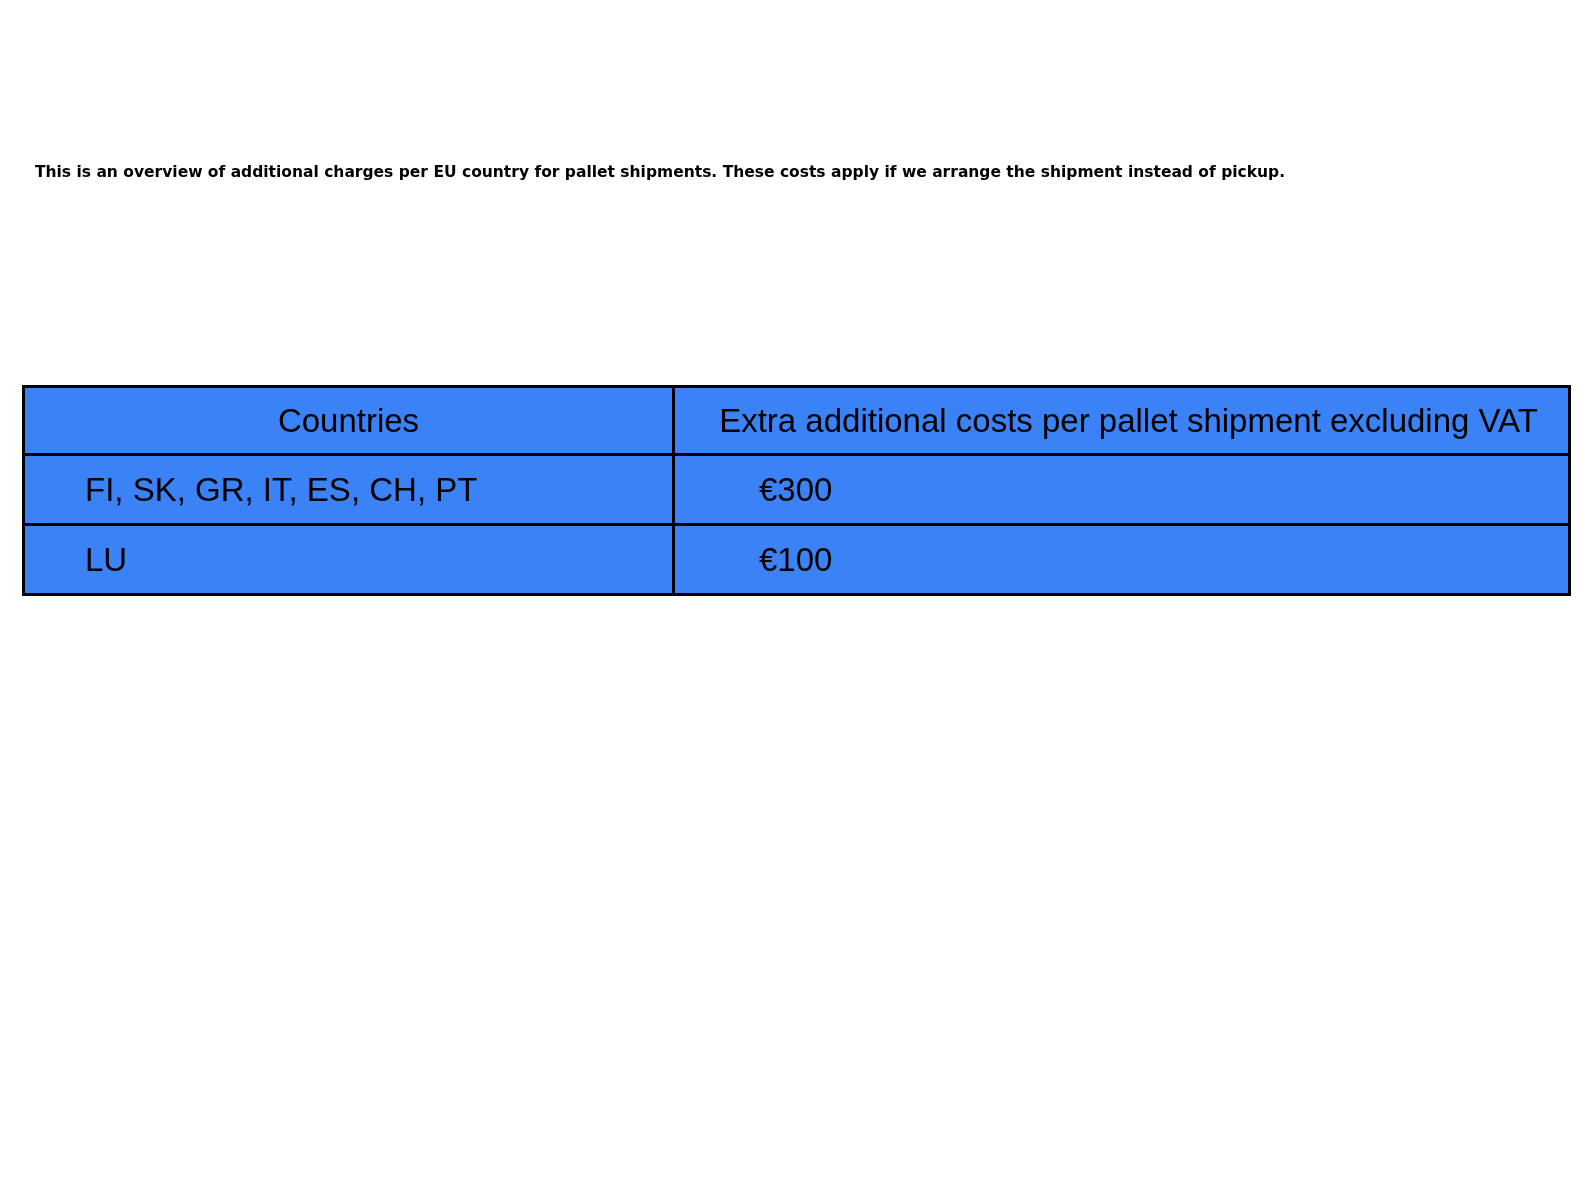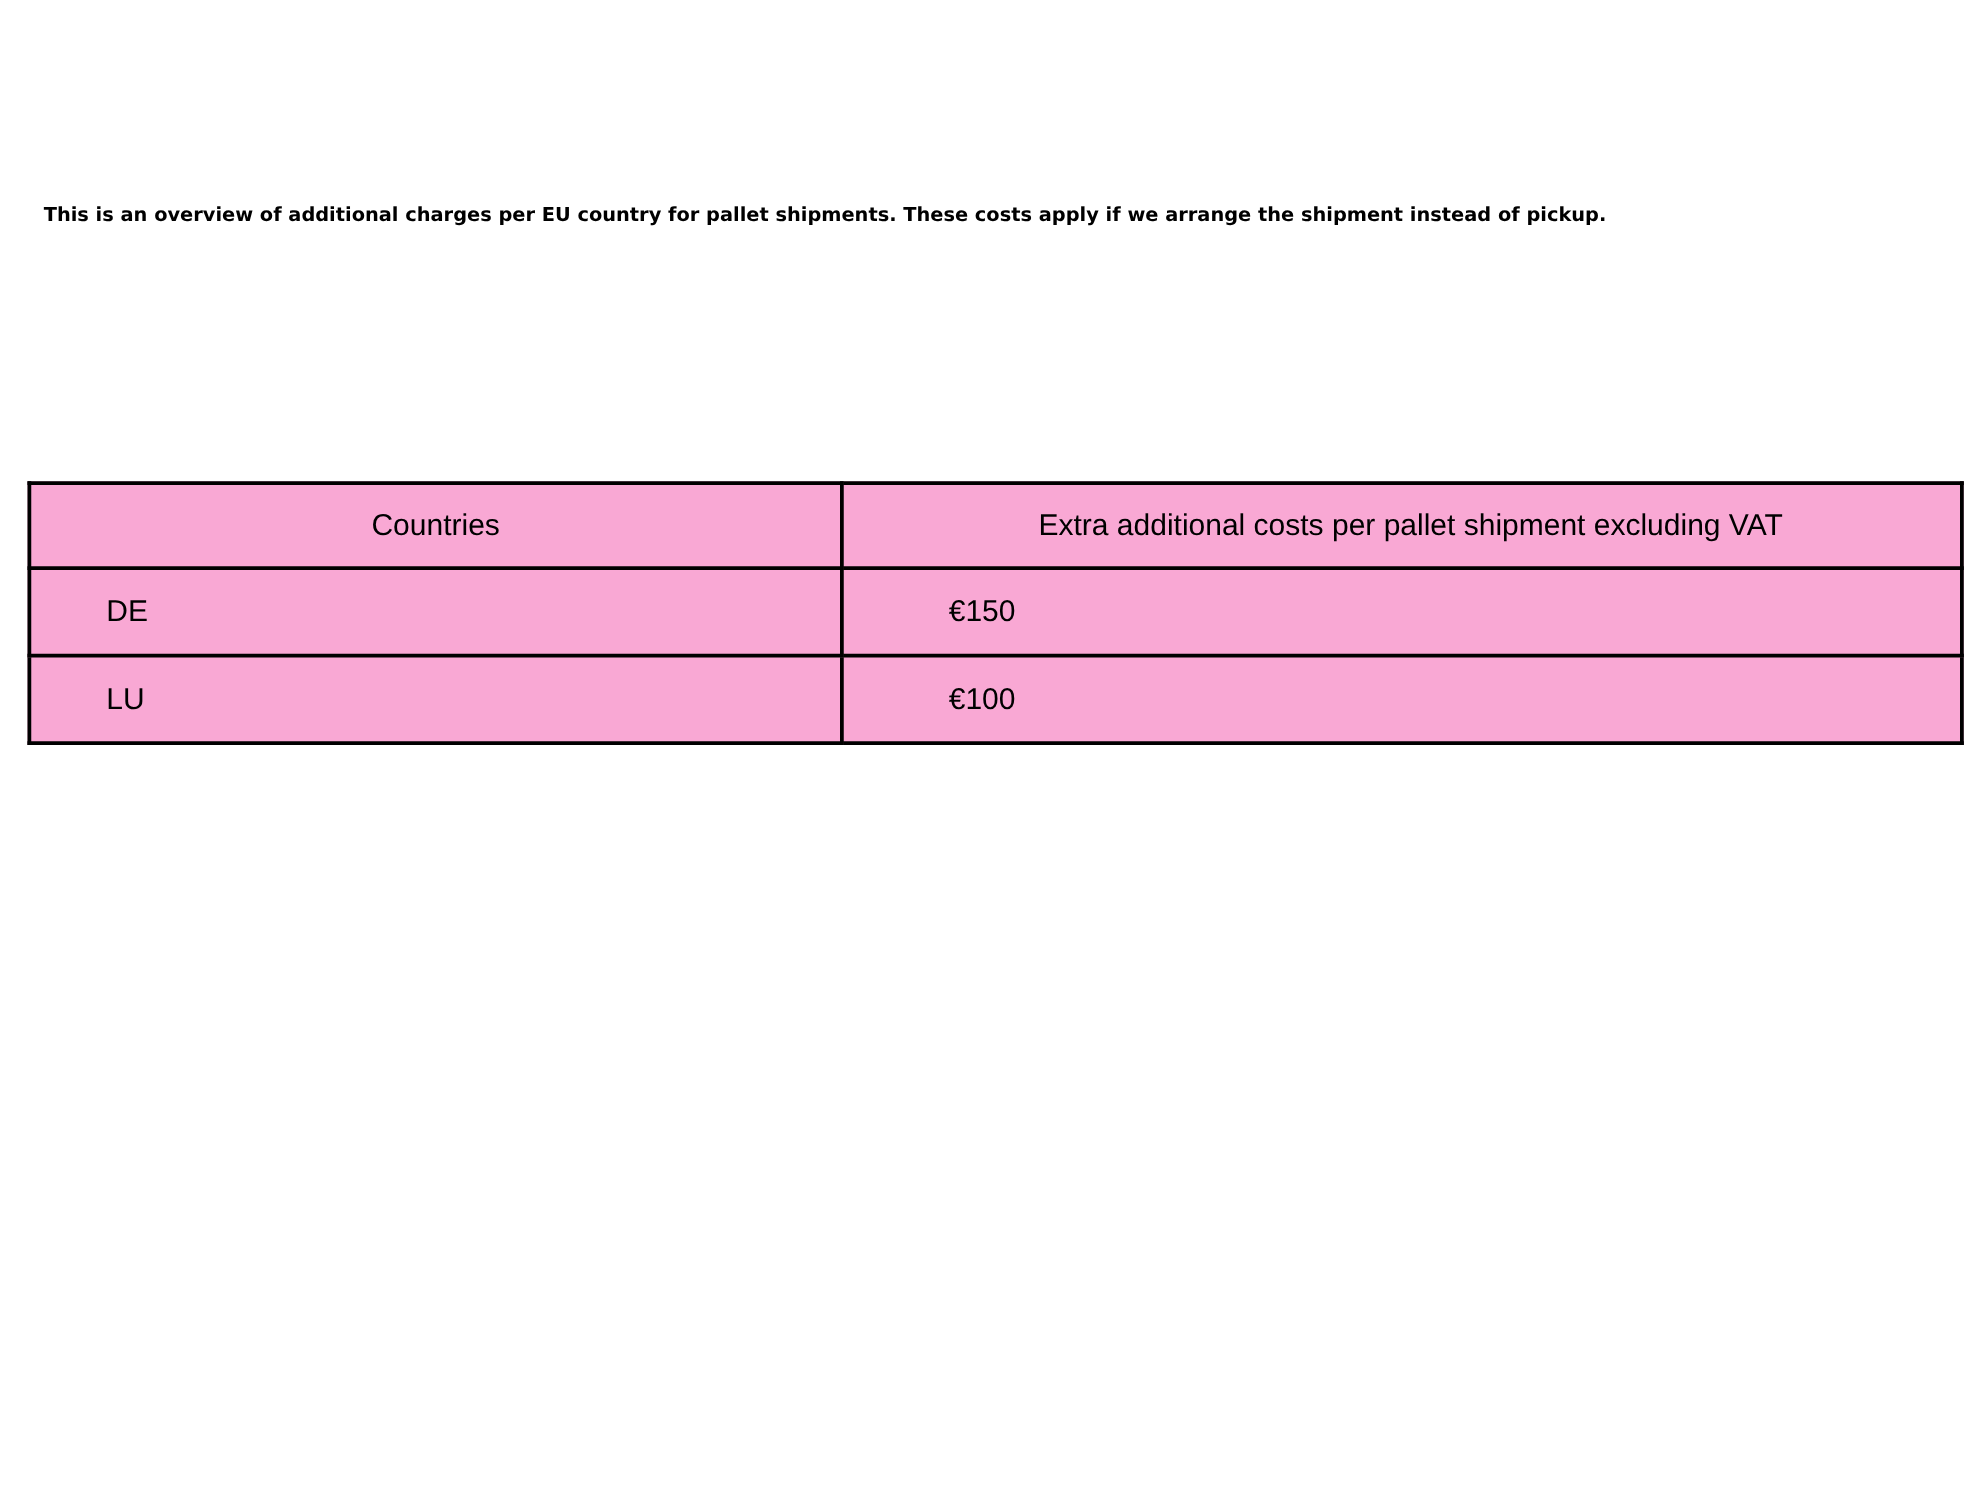--- a/index.html
+++ b/index.html
@@ -28,22 +28,22 @@
   }
   table.charges {
     position: absolute;
     left: 22px;
     top: 385px;
     width: 1546px;
     border-collapse: collapse;
     table-layout: fixed;
     color: #000000;
     font-family: "Liberation Sans", sans-serif;
-    font-size: 24px;
-    background: #f9a8d4;
+    font-size: 33px;
+    background: #3b82f6;
   }
   .charges th,
   .charges td {
     border: 3px solid #000000;
     font-weight: 400;
     vertical-align: middle;
     white-space: nowrap;
     overflow: hidden;
     padding: 0;
   }
@@ -67,21 +67,21 @@
     <col class="col-cost">
   </colgroup>
   <thead>
     <tr>
       <th class="h-countries">Countries</th>
       <th class="h-cost">Extra additional costs per pallet shipment excluding VAT</th>
     </tr>
   </thead>
   <tbody>
     <tr>
-      <td class="c-countries">DE</td>
-      <td class="c-cost">€150</td>
+      <td class="c-countries">FI, SK, GR, IT, ES, CH, PT</td>
+      <td class="c-cost">€300</td>
     </tr>
     <tr>
       <td class="c-countries">LU</td>
       <td class="c-cost">€100</td>
     </tr>
   </tbody>
 </table>
 
 </body></html>

